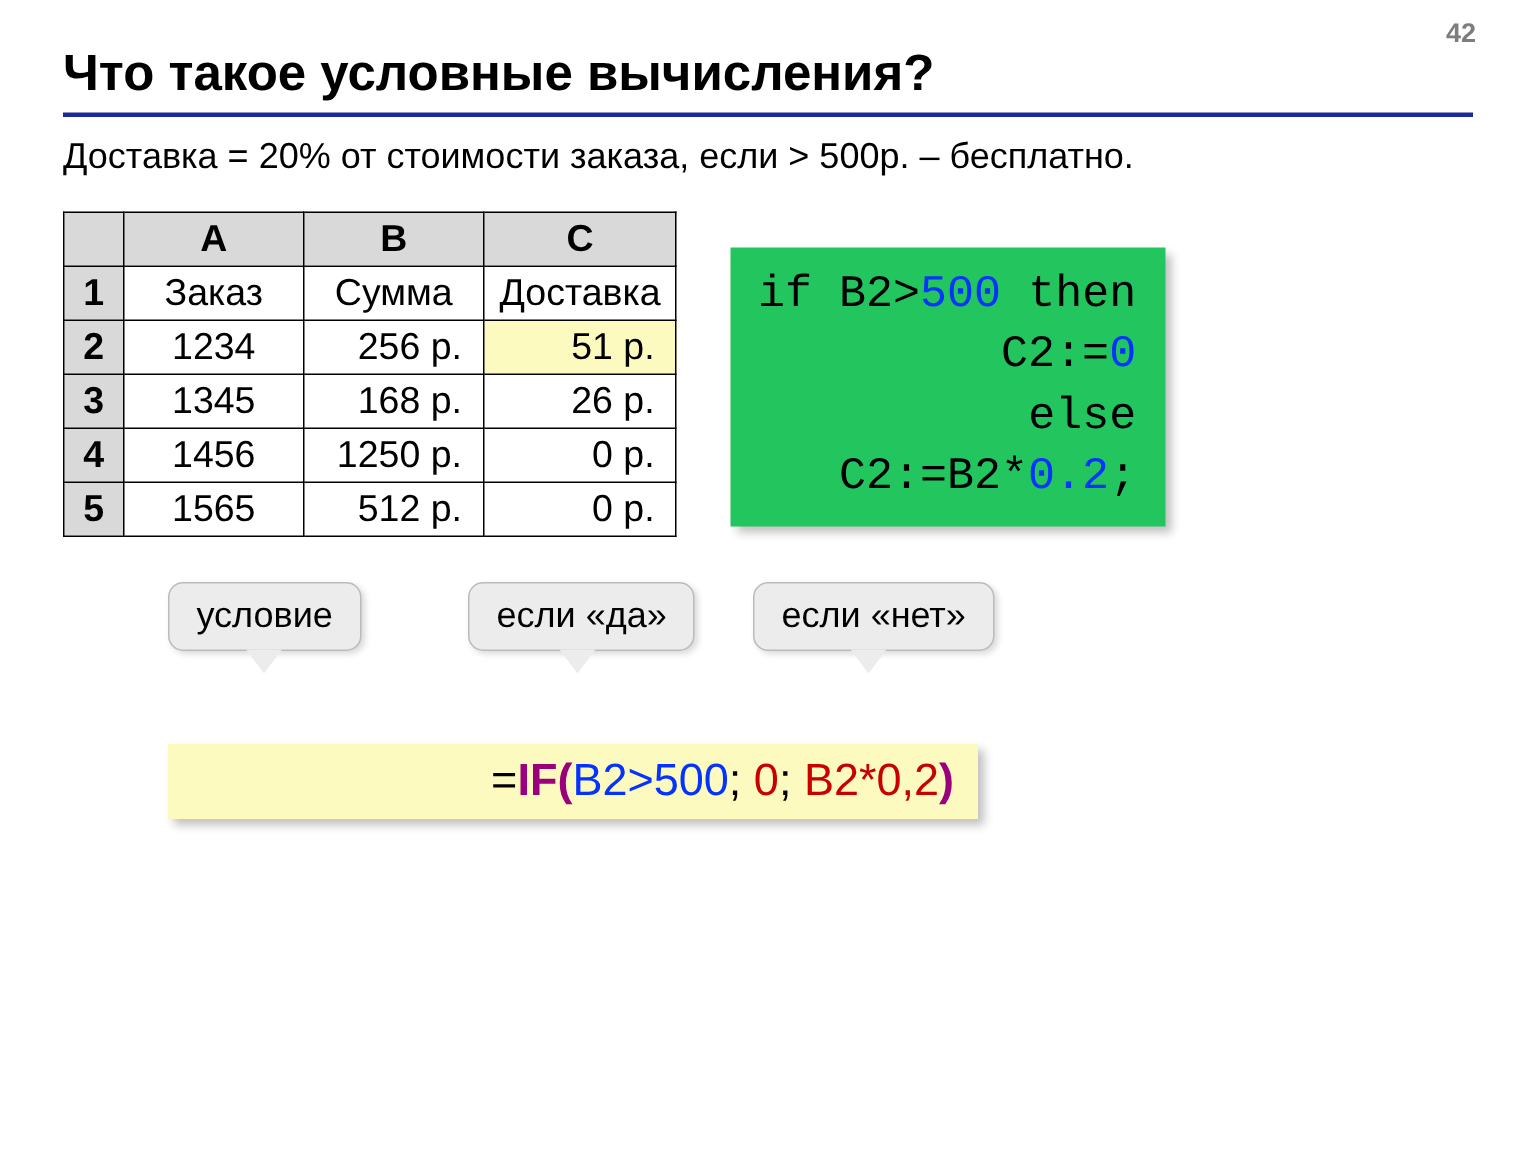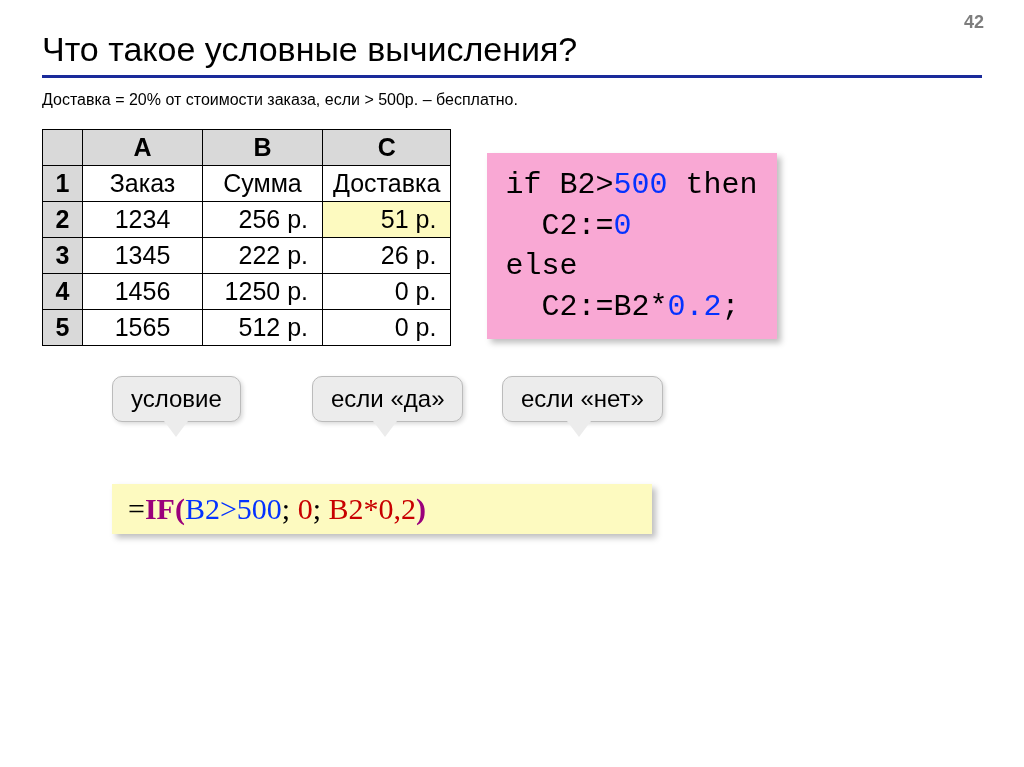--- a/index.html
+++ b/index.html
@@ -19,28 +19,28 @@
   .page-number {
     position: absolute;
     top: 12px;
     right: 40px;
     font-size: 18px;
     font-weight: bold;
     color: #7d7d7d;
   }
   .title {
     font-size: 34px;
-    font-weight: normal;
+    font-weight: bold;
     color: #000;
     margin: 0 0 6px 0;
     border-bottom: 3px solid #1a2a9a;
     padding-bottom: 6px;
   }
   .subtitle {
-    font-size: 16px;
+    font-size: 24px;
     margin: 10px 0 18px 0;
     line-height: 1.45;
   }
   .main-row {
     display: flex;
     gap: 36px;
     align-items: flex-start;
   }
 
   
@@ -67,28 +67,29 @@
     background: #d9d9d9;
     font-weight: bold;
     width: 40px;
   }
   table.ss td.italic { }
   table.ss td.right { text-align: right; padding-right: 14px;}
   table.ss td.hl { background: #fdfac0; padding-left: 34px; }
 
   
   .codebox {
-    background: #f9a8d4;
+    background: #22c55e;
     font-family: "Courier New", monospace;
     font-size: 30px;
     padding: 12px 20px 12px 18px;
     white-space: pre;
     line-height: 1.35;
     box-shadow: 4px 4px 6px rgba(0,0,0,0.25);
     margin-top: 24px;
+    text-align: right;
   }
   .kw { color: #000; }
   .num { color: #0432ff; }
 
   
   .callouts {
     position: relative;
     margin-top: 30px;
     height: 100px;
     margin-left: 70px;
@@ -119,26 +120,27 @@
   
   .formulas {
     margin-top: 8px;
     margin-left: 70px;
     display: flex;
     flex-direction: column;
     gap: 16px;
   }
   .formula {
     background: #fdfac0;
-    font-family: Liberation Serif, serif;
+    font-family: Liberation Sans, sans-serif;
     font-size: 30px;
     padding: 8px 16px;
     box-shadow: 4px 4px 6px rgba(0,0,0,0.25);
     width: fit-content;
     min-width: 540px;
+    text-align: right;
   }
   .fn { color: #9a007b; font-weight: bold;}
   .ref { color: #0432ff; }
   .lit { color: #c80000; }
   .punct { color: #000; }
 </style>
 </head>
 <body>
 
 <div class="slide">
@@ -163,21 +165,21 @@
       </tr>
       <tr>
         <td class="rowh">2</td>
         <td>1234</td>
         <td class="right">256 р.</td>
         <td class="right hl">51 р.</td>
       </tr>
       <tr>
         <td class="rowh">3</td>
         <td>1345</td>
-        <td class="right">222 р.</td>
+        <td class="right">168 р.</td>
         <td class="right">26 р.</td>
       </tr>
       <tr>
         <td class="rowh">4</td>
         <td>1456</td>
         <td class="right">1250 р.</td>
         <td class="right">0 р.</td>
       </tr>
       <tr>
         <td class="rowh">5</td>

